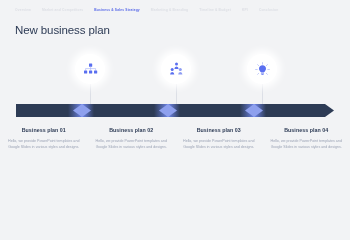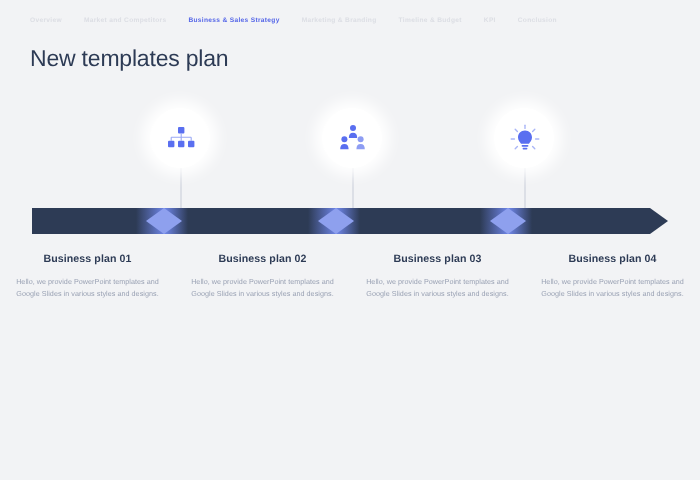--- a/index.html
+++ b/index.html
@@ -135,21 +135,21 @@
 <div class="topnav">
   <div class="nav-item">Overview</div>
   <div class="nav-item">Market and Competitors</div>
   <div class="nav-item active">Business &amp; Sales Strategy</div>
   <div class="nav-item">Marketing &amp; Branding</div>
   <div class="nav-item">Timeline &amp; Budget</div>
   <div class="nav-item">KPI</div>
   <div class="nav-item">Conclusion</div>
 </div>
 
-<div class="slide-title">New templates plan</div>
+<div class="slide-title">New business plan</div>
 
 <div class="icon-row">
 
   <div class="icon-slot s1">
     <div class="drop-line"></div>
     <div class="icon-circle">
       <span>
         <svg width="15" height="13" viewBox="0 0 15 13">
           <rect x="6" y="0.5" width="3.2" height="3.2" rx="0.5" fill="#5a6ff0"></rect>
           <path d="M7.6 3.7 V5.6 M2.6 5.6 H12.6 M2.6 5.6 V7.4 M7.6 5.6 V7.4 M12.6 5.6 V7.4" stroke="#9aa9f5" stroke-width="0.55" fill="none"></path>

